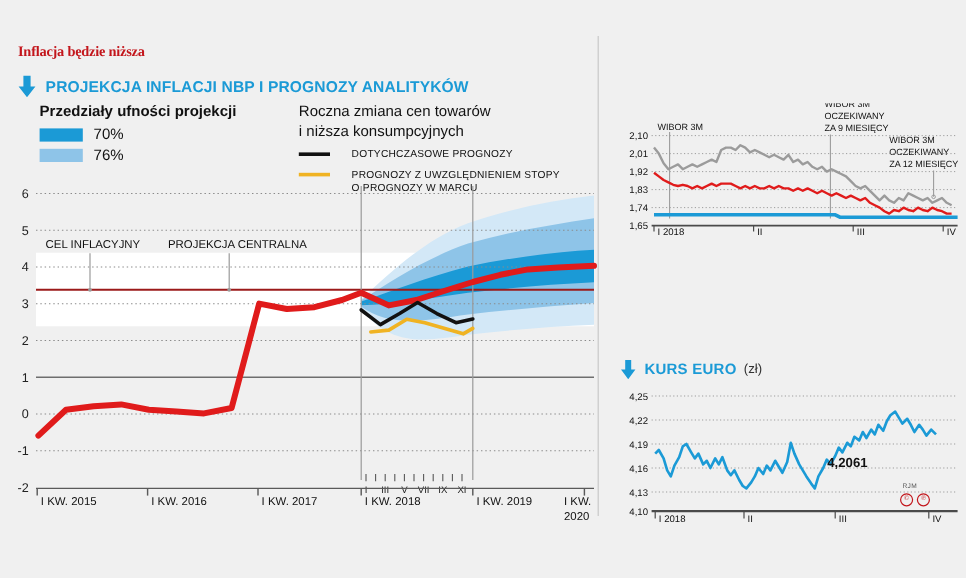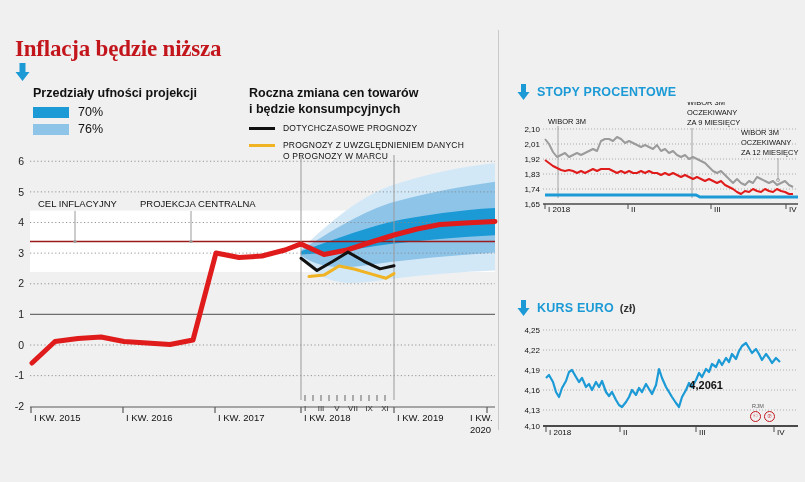--- a/index.html
+++ b/index.html
@@ -11,53 +11,53 @@
     color:#1a1a1a;
     overflow:hidden;
     position:relative;
   }
   .page{position:relative;width:805px;height:482px;}
 
   
   .title{
     position:absolute;left:15px;top:36px;
     font-family:"Liberation Serif", serif;
-    font-weight:bold;font-size:23px;
+    font-weight:bold;font-size:12px;
     color:#c3161c;letter-spacing:-0.2px;
   }
   .subtitle-row{position:absolute;left:14px;top:63px;display:flex;align-items:center;gap:7px;}
   .arrow-icon{width:17px;height:18px;display:block;}
   .subtitle{
     font-size:13px;font-weight:bold;color:#1b9ad6;letter-spacing:0.1px;
   }
 
   
   .legend-left{position:absolute;left:33px;top:86px;width:215px;}
   .legend-left h3{margin:0 0 5px 0;font-size:12.5px;font-weight:bold;color:#111;}
   .lg-row{display:flex;align-items:center;gap:9px;margin-bottom:3px;}
   .lg-swatch{width:36px;height:11px;display:block;}
   .lg-label{font-size:12.5px;color:#111;}
 
   .legend-right{position:absolute;left:249px;top:86px;width:235px;}
-  .legend-right h3{margin:0;font-size:12.5px;font-weight:bold;color:#111;line-height:1.25;}
-  .lr-row{display:flex;align-items:flex-start;gap:8px;margin-top:6px;}
+  .legend-right h3{margin:0;font-size:12.5px;font-weight:normal;color:#111;line-height:1.25;}
+  .lr-row{display:flex;align-items:flex-start;gap:18px;margin-top:6px;}
   .lr-line{width:26px;height:3px;display:block;margin-top:4px;flex:none;}
   .lr-label{font-size:8.5px;color:#111;line-height:1.25;letter-spacing:0.2px;}
 
   
   .main-chart{position:absolute;left:0;top:155px;width:500px;height:285px;}
 
   
   .divider{position:absolute;left:498px;top:30px;width:1px;height:400px;background:#c9c9c9;}
 
   
   .panel-head{display:flex;align-items:center;gap:6px;}
   .panel-arrow{width:15px;height:16px;display:block;}
   .panel-title{font-size:12.5px;font-weight:bold;color:#1b9ad6;letter-spacing:0.2px;}
-  .panel-unit{font-size:11px;font-weight:bold;color:#333;}
+  .panel-unit{font-size:11px;font-weight:normal;color:#333;}
 
   .panel-rates{position:absolute;left:516px;top:84px;width:289px;}
   .panel-euro{position:absolute;left:516px;top:272px;width:289px;margin-top:28px;}
   .panel-svg{display:block;margin-top:2px;}
 
   .credit{position:absolute;left:752px;top:403px;font-size:5.5px;color:#555;letter-spacing:0.3px;}
   .credit-marks{position:absolute;left:750px;top:411px;display:flex;gap:3px;}
   .cmark{
     width:9px;height:9px;border:1px solid #c3161c;border-radius:50%;
     color:#c3161c;font-size:6px;line-height:9px;text-align:center;
@@ -69,47 +69,48 @@
 <body>
 
 <div class="page">
 
   <div class="title">Inflacja będzie niższa</div>
 
   <div class="subtitle-row">
     <svg class="arrow-icon" viewBox="0 0 17 18">
       <path d="M5.5 0 h6 v9 h4 L8.5 18 L1.5 9 h4 z" fill="#1b9ad6"></path>
     </svg>
+    <span class="subtitle">PROJEKCJA INFLACJI NBP I PROGNOZY ANALITYKÓW</span>
   </div>
 
   <div class="legend-left">
     <h3>Przedziały ufności projekcji</h3>
     <div class="lg-row">
       <span class="lg-swatch" style="background:#1b9ad6"></span>
       <span class="lg-label">70%</span>
     </div>
     <div class="lg-row">
       <span class="lg-swatch" style="background:#8ec4e8"></span>
       <span class="lg-label">76%</span>
     </div>
   </div>
 
   <div class="legend-right">
     <h3>
       <span>Roczna zmiana cen towarów</span><br>
-      <span>i będzie konsumpcyjnych</span>
+      <span>i niższa konsumpcyjnych</span>
     </h3>
     <div class="lr-row">
       <span class="lr-line" style="background:#111111"></span>
       <span class="lr-label">DOTYCHCZASOWE PROGNOZY</span>
     </div>
     <div class="lr-row">
       <span class="lr-line" style="background:#f0b323"></span>
       <span class="lr-label">
-        <span>PROGNOZY Z UWZGLĘDNIENIEM DANYCH</span><br>
+        <span>PROGNOZY Z UWZGLĘDNIENIEM STOPY</span><br>
         <span>O PROGNOZY W MARCU</span>
       </span>
     </div>
   </div>
 
   <svg class="main-chart" viewBox="0 0 500 285">
     <defs>
       <clipPath id="plotclip">
           <rect x="30" y="0" width="465" height="245"></rect>
         </clipPath>
@@ -216,26 +217,20 @@
       <text x="304" y="266">I KW. 2018</text>
       <text x="397" y="266">I KW. 2019</text>
       <text x="470" y="266">I KW.</text>
       <text x="470" y="278">2020</text>
     </g>
   </svg>
 
   <div class="divider"></div>
 
   <div class="panel-rates">
-    <div class="panel-head">
-      <svg class="panel-arrow" viewBox="0 0 15 16">
-        <path d="M5 0 h5 v8 h3.5 L7.5 16 L1.5 8 h3.5 z" fill="#1b9ad6"></path>
-      </svg>
-      <span class="panel-title">STOPY PROCENTOWE</span>
-    </div>
 
     <svg class="panel-svg" width="289" height="110" viewBox="0 0 289 110">
 
       <g font-size="7.5" fill="#111">
         <text x="32" y="22">WIBOR 3M</text>
         <text x="171" y="3">WIBOR 3M</text>
         <text x="171" y="13">OCZEKIWANY</text>
         <text x="171" y="23">ZA 9 MIESIĘCY</text>
         <text x="225" y="33">WIBOR 3M</text>
         <text x="225" y="43">OCZEKIWANY</text>

